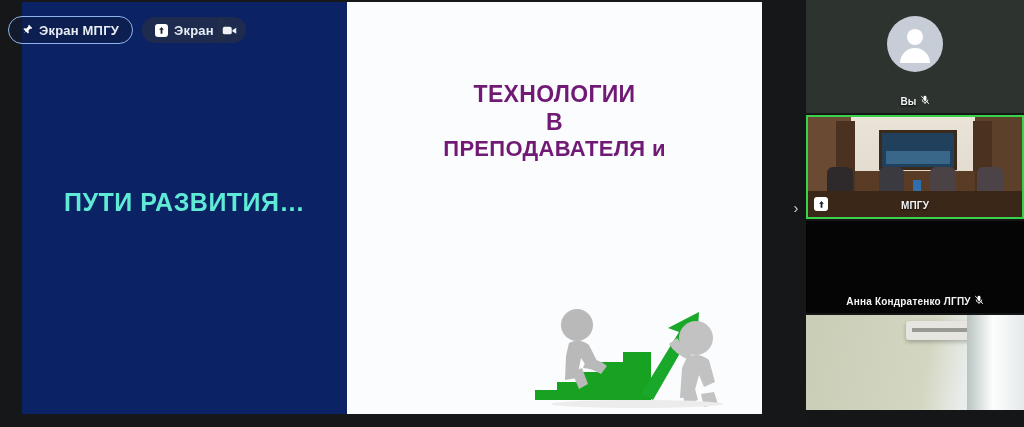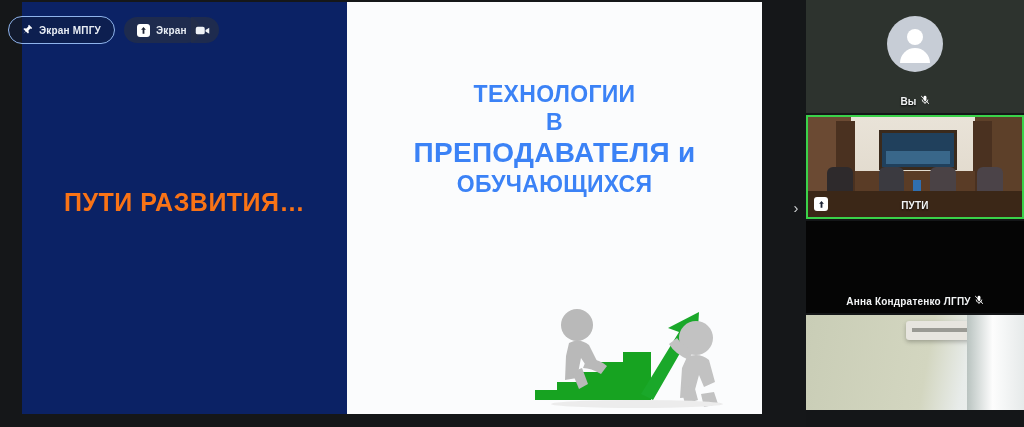--- a/index.html
+++ b/index.html
@@ -3,27 +3,27 @@
 <meta charset="utf-8">
 <style>
   html,body{margin:0;padding:0;background:#16181a;}
   body{width:1024px;height:427px;overflow:hidden;font-family:"Liberation Sans",sans-serif;}
   .app{position:relative;width:1024px;height:427px;background:#151719;}
 
   
   .stage{position:absolute;left:0;top:0;width:806px;height:427px;background:#151719;overflow:hidden;}
   .slide{position:absolute;left:22px;top:2px;width:740px;height:412px;background:#ffffff;display:flex;}
   .slide-left{width:325px;height:100%;background:#0b2265;position:relative;flex:none;}
-  .slide-left-text{position:absolute;left:0;right:0;top:186px;text-align:center;color:#f97316;
+  .slide-left-text{position:absolute;left:0;right:0;top:186px;text-align:center;color:#5eead4;
       font-size:25px;font-weight:bold;letter-spacing:.5px;}
   .slide-right{flex:1;height:100%;background:#fbfcfd;position:relative;}
-  .slide-title{position:absolute;left:0;right:0;top:78px;text-align:center;color:#3b82f6;
+  .slide-title{position:absolute;left:0;right:0;top:78px;text-align:center;color:#701a75;
       font-weight:bold;font-size:23px;line-height:1.22;letter-spacing:.3px;}
   .slide-title span{display:block;}
-  .slide-title .small{font-size:28px;}
+  .slide-title .small{font-size:22px;}
 
   
   .art{position:absolute;right:18px;bottom:6px;width:215px;height:110px;}
   .art svg{display:block;}
 
   
   .chevron{position:absolute;left:789px;top:196px;width:14px;height:24px;color:#cfd2d4;
       font-size:15px;line-height:24px;text-align:center;cursor:pointer;}
   .sidebar{position:absolute;left:806px;top:0;width:218px;height:427px;background:#141618;
       display:flex;flex-direction:column;gap:2px;padding:0;box-sizing:border-box;}
@@ -66,21 +66,21 @@
   .acroom{position:absolute;inset:0;background:linear-gradient(100deg,#c9cdb6 0%,#d3d6c0 55%,#e8ecea 72%,#f4f6f6 100%);}
   .acroom .ac{position:absolute;left:46%;top:6%;width:34%;height:20%;background:#e7e5df;border-radius:3px;
       box-shadow:0 2px 4px rgba(0,0,0,.25);}
   .acroom .ac i{position:absolute;left:8%;top:38%;width:84%;height:20%;background:#9a9a94;display:block;}
   .acroom .curtain{position:absolute;right:0;top:0;width:26%;height:100%;
       background:linear-gradient(90deg,#b9c3c0,#fdfdfd 45%,#e6eaea 100%);}
 
   
   .pills{position:absolute;left:8px;top:16px;display:flex;align-items:center;gap:9px;z-index:5;}
   .pill{display:flex;align-items:center;gap:6px;height:26px;padding:0 13px;border-radius:14px;
-      color:#e8edf4;font-size:10px;font-weight:bold;letter-spacing:.2px;white-space:nowrap;cursor:pointer;}
+      color:#e8edf4;font-size:13px;font-weight:bold;letter-spacing:.2px;white-space:nowrap;cursor:pointer;}
   .pill.primary{background:rgba(16,30,64,.55);border:1.5px solid #8fb4ec;}
   .pill.secondary{background:rgba(36,46,72,.78);}
   .pill .pin{display:inline-block;}
   .pill .boxicon{width:13px;height:13px;border-radius:3px;background:#ffffff;display:flex;
       align-items:center;justify-content:center;}
   .camchip{display:flex;align-items:center;justify-content:center;width:24px;height:26px;
       background:rgba(36,46,72,.78);border-radius:0 14px 14px 0;margin-left:-9px;padding-right:4px;cursor:pointer;}
   .pill-group{display:flex;align-items:center;}
 </style>
 </head>
@@ -94,21 +94,20 @@
 
       <div class="slide-left">
         <div class="slide-left-text">ПУТИ РАЗВИТИЯ…</div>
       </div>
 
       <div class="slide-right">
         <div class="slide-title">
           <span>ТЕХНОЛОГИИ</span>
           <span>В</span>
           <span class="small">ПРЕПОДАВАТЕЛЯ и</span>
-          <span>ОБУЧАЮЩИХСЯ</span>
         </div>
 
         <div class="art">
           <svg width="215" height="110" viewBox="0 0 215 110" xmlns="http://www.w3.org/2000/svg">
 
             <g fill="#17a321">
               <rect x="6" y="92" width="28" height="10"></rect>
               <rect x="28" y="84" width="28" height="18"></rect>
               <rect x="50" y="74" width="28" height="28"></rect>
               <rect x="72" y="64" width="28" height="38"></rect>
@@ -204,21 +203,21 @@
           <p class="p4"></p>
         <span class="bottle"></span>
         <span class="table"></span>
       </div>
       <div class="share-badge">
         <svg width="9" height="9" viewBox="0 0 12 12" xmlns="http://www.w3.org/2000/svg">
           <path d="M6 1.2L9.2 5H7.2v5.2H4.8V5H2.8z" fill="#1b2233"></path>
         </svg>
       </div>
       <div class="tile-label">
-        <span>ПУТИ</span>
+        <span>МПГУ</span>
       </div>
     </div>
 
     <div class="tile t3">
       <div class="tile-label">
         <span>Анна Кондратенко ЛГПУ</span>
         <span>
           <svg width="10" height="10" viewBox="0 0 14 14" xmlns="http://www.w3.org/2000/svg">
             <path d="M7 1.2a2 2 0 0 1 2 2v3.2a2 2 0 0 1-4 0V3.2a2 2 0 0 1 2-2z" fill="#ffffff"></path>
             <path d="M3 6.4a4 4 0 0 0 8 0" stroke="#ffffff" stroke-width="1.2" fill="none"></path>

